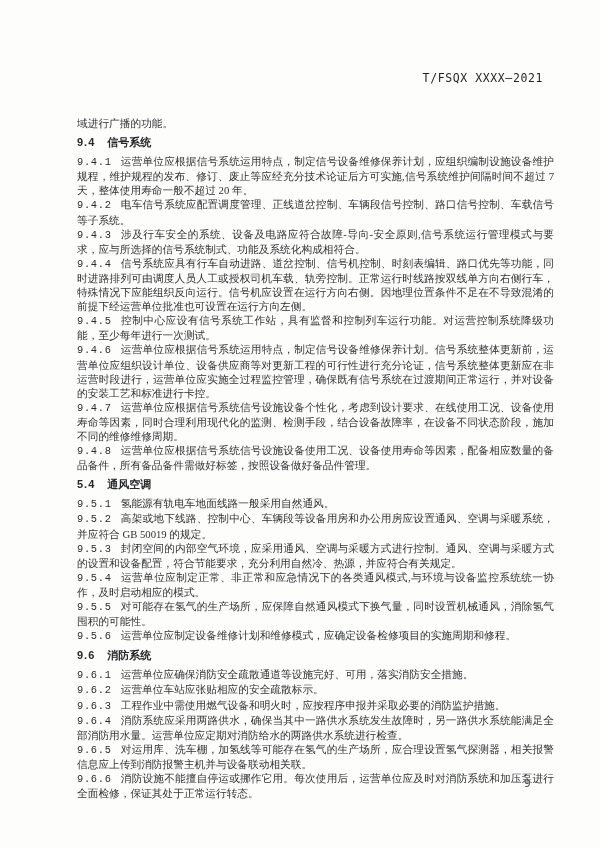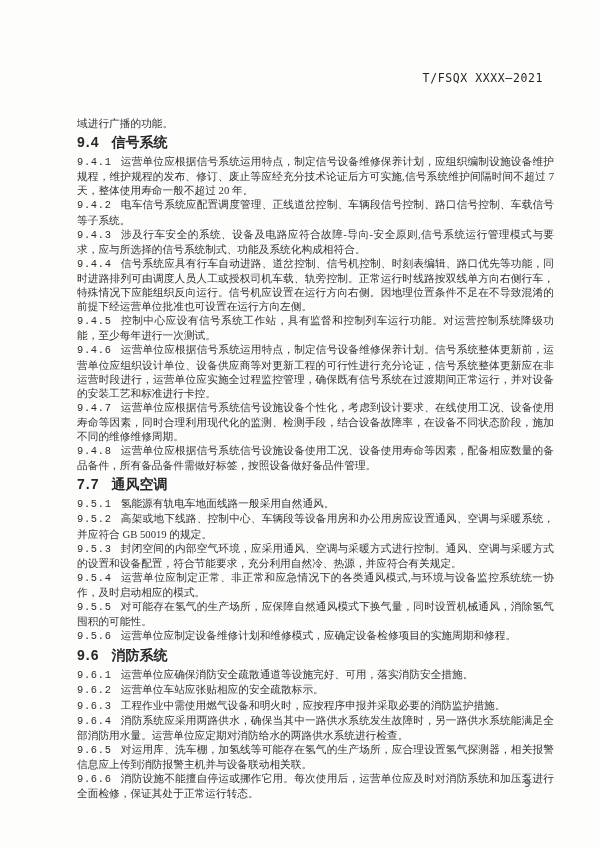--- a/index.html
+++ b/index.html
@@ -37,21 +37,21 @@
     line-height: 14.1px;
     color: #2f3133;
   }
   .intro-line {
     margin: 0;
     text-align: justify;
   }
   .section-heading {
     font-family: "Liberation Sans", "DejaVu Sans", sans-serif;
     font-weight: bold;
-    font-size: 14px;
+    font-size: 11px;
     line-height: 14.1px;
     margin: 5px 0 5px 0;
     color: #26282a;
   }
   .section-heading .sec-num {
     letter-spacing: 1px;
     margin-right: 12px;
   }
   .clause {
     margin: 0;
@@ -95,21 +95,21 @@
       <p class="clause"><span class="clause-num">9.4.3</span><span class="clause-text">涉及行车安全的系统、设备及电路应符合故障-导向-安全原则,信号系统运行管理模式与要求，应与所选择的信号系统制式、功能及系统化构成相符合。</span></p>
       <p class="clause"><span class="clause-num">9.4.4</span><span class="clause-text">信号系统应具有行车自动进路、道岔控制、信号机控制、时刻表编辑、路口优先等功能，同时进路排列可由调度人员人工或授权司机车载、轨旁控制。正常运行时线路按双线单方向右侧行车，特殊情况下应能组织反向运行。信号机应设置在运行方向右侧。因地理位置条件不足在不导致混淆的前提下经运营单位批准也可设置在运行方向左侧。</span></p>
       <p class="clause"><span class="clause-num">9.4.5</span><span class="clause-text">控制中心应设有信号系统工作站，具有监督和控制列车运行功能。对运营控制系统降级功能，至少每年进行一次测试。</span></p>
       <p class="clause"><span class="clause-num">9.4.6</span><span class="clause-text">运营单位应根据信号系统运用特点，制定信号设备维修保养计划。信号系统整体更新前，运营单位应组织设计单位、设备供应商等对更新工程的可行性进行充分论证，信号系统整体更新应在非运营时段进行，运营单位应实施全过程监控管理，确保既有信号系统在过渡期间正常运行，并对设备的安装工艺和标准进行卡控。</span></p>
       <p class="clause"><span class="clause-num">9.4.7</span><span class="clause-text">运营单位应根据信号系统信号设施设备个性化，考虑到设计要求、在线使用工况、设备使用寿命等因素，同时合理利用现代化的监测、检测手段，结合设备故障率，在设备不同状态阶段，施加不同的维修维修周期。</span></p>
       <p class="clause"><span class="clause-num">9.4.8</span><span class="clause-text">运营单位应根据信号系统信号设施设备使用工况、设备使用寿命等因素，配备相应数量的备品备件，所有备品备件需做好标签，按照设备做好备品件管理。</span></p>
     </div>
 
     <div class="section">
       <h2 class="section-heading">
-        <span class="sec-num">7.7</span><span class="sec-title">通风空调</span>
+        <span class="sec-num">5.4</span><span class="sec-title">通风空调</span>
       </h2>
       <p class="clause"><span class="clause-num">9.5.1</span><span class="clause-text">氢能源有轨电车地面线路一般采用自然通风。</span></p>
       <p class="clause"><span class="clause-num">9.5.2</span><span class="clause-text">高架或地下线路、控制中心、车辆段等设备用房和办公用房应设置通风、空调与采暖系统，并应符合 GB 50019 的规定。</span></p>
       <p class="clause"><span class="clause-num">9.5.3</span><span class="clause-text">封闭空间的内部空气环境，应采用通风、空调与采暖方式进行控制。通风、空调与采暖方式的设置和设备配置，符合节能要求，充分利用自然冷、热源，并应符合有关规定。</span></p>
       <p class="clause"><span class="clause-num">9.5.4</span><span class="clause-text">运营单位应制定正常、非正常和应急情况下的各类通风模式,与环境与设备监控系统统一协作，及时启动相应的模式。</span></p>
       <p class="clause"><span class="clause-num">9.5.5</span><span class="clause-text">对可能存在氢气的生产场所，应保障自然通风模式下换气量，同时设置机械通风，消除氢气囤积的可能性。</span></p>
       <p class="clause"><span class="clause-num">9.5.6</span><span class="clause-text">运营单位应制定设备维修计划和维修模式，应确定设备检修项目的实施周期和修程。</span></p>
     </div>
 
     <div class="section">

